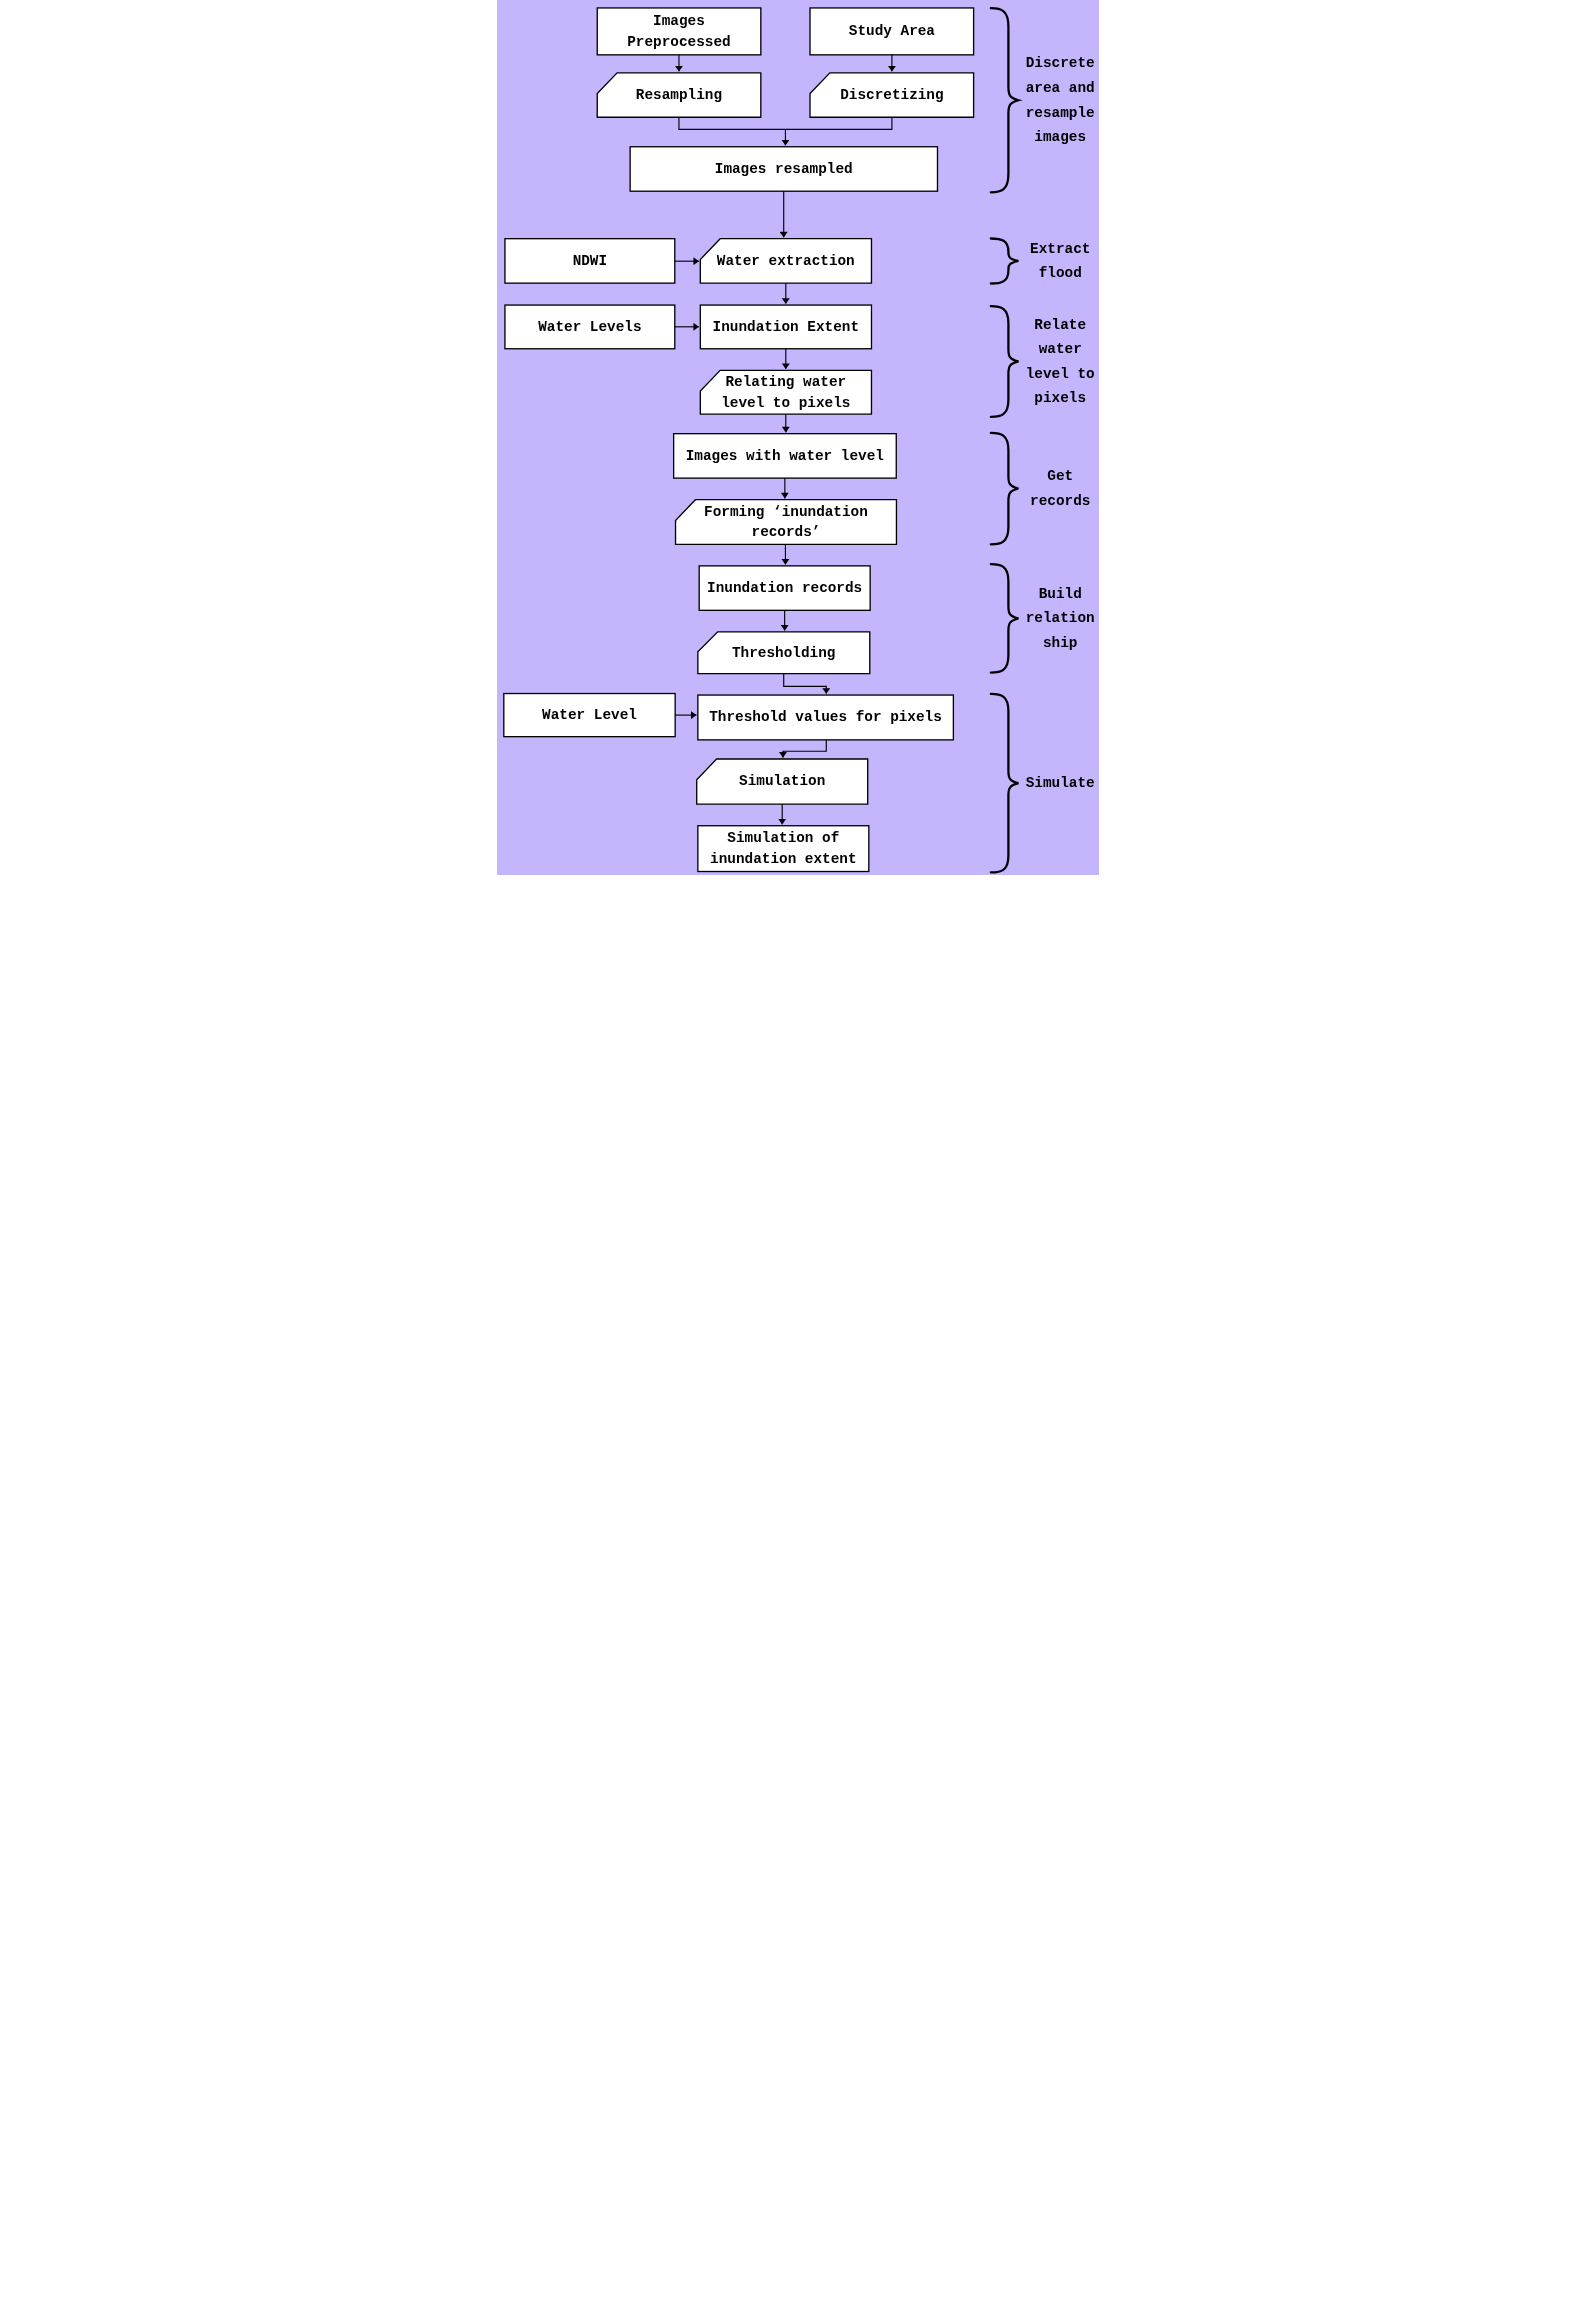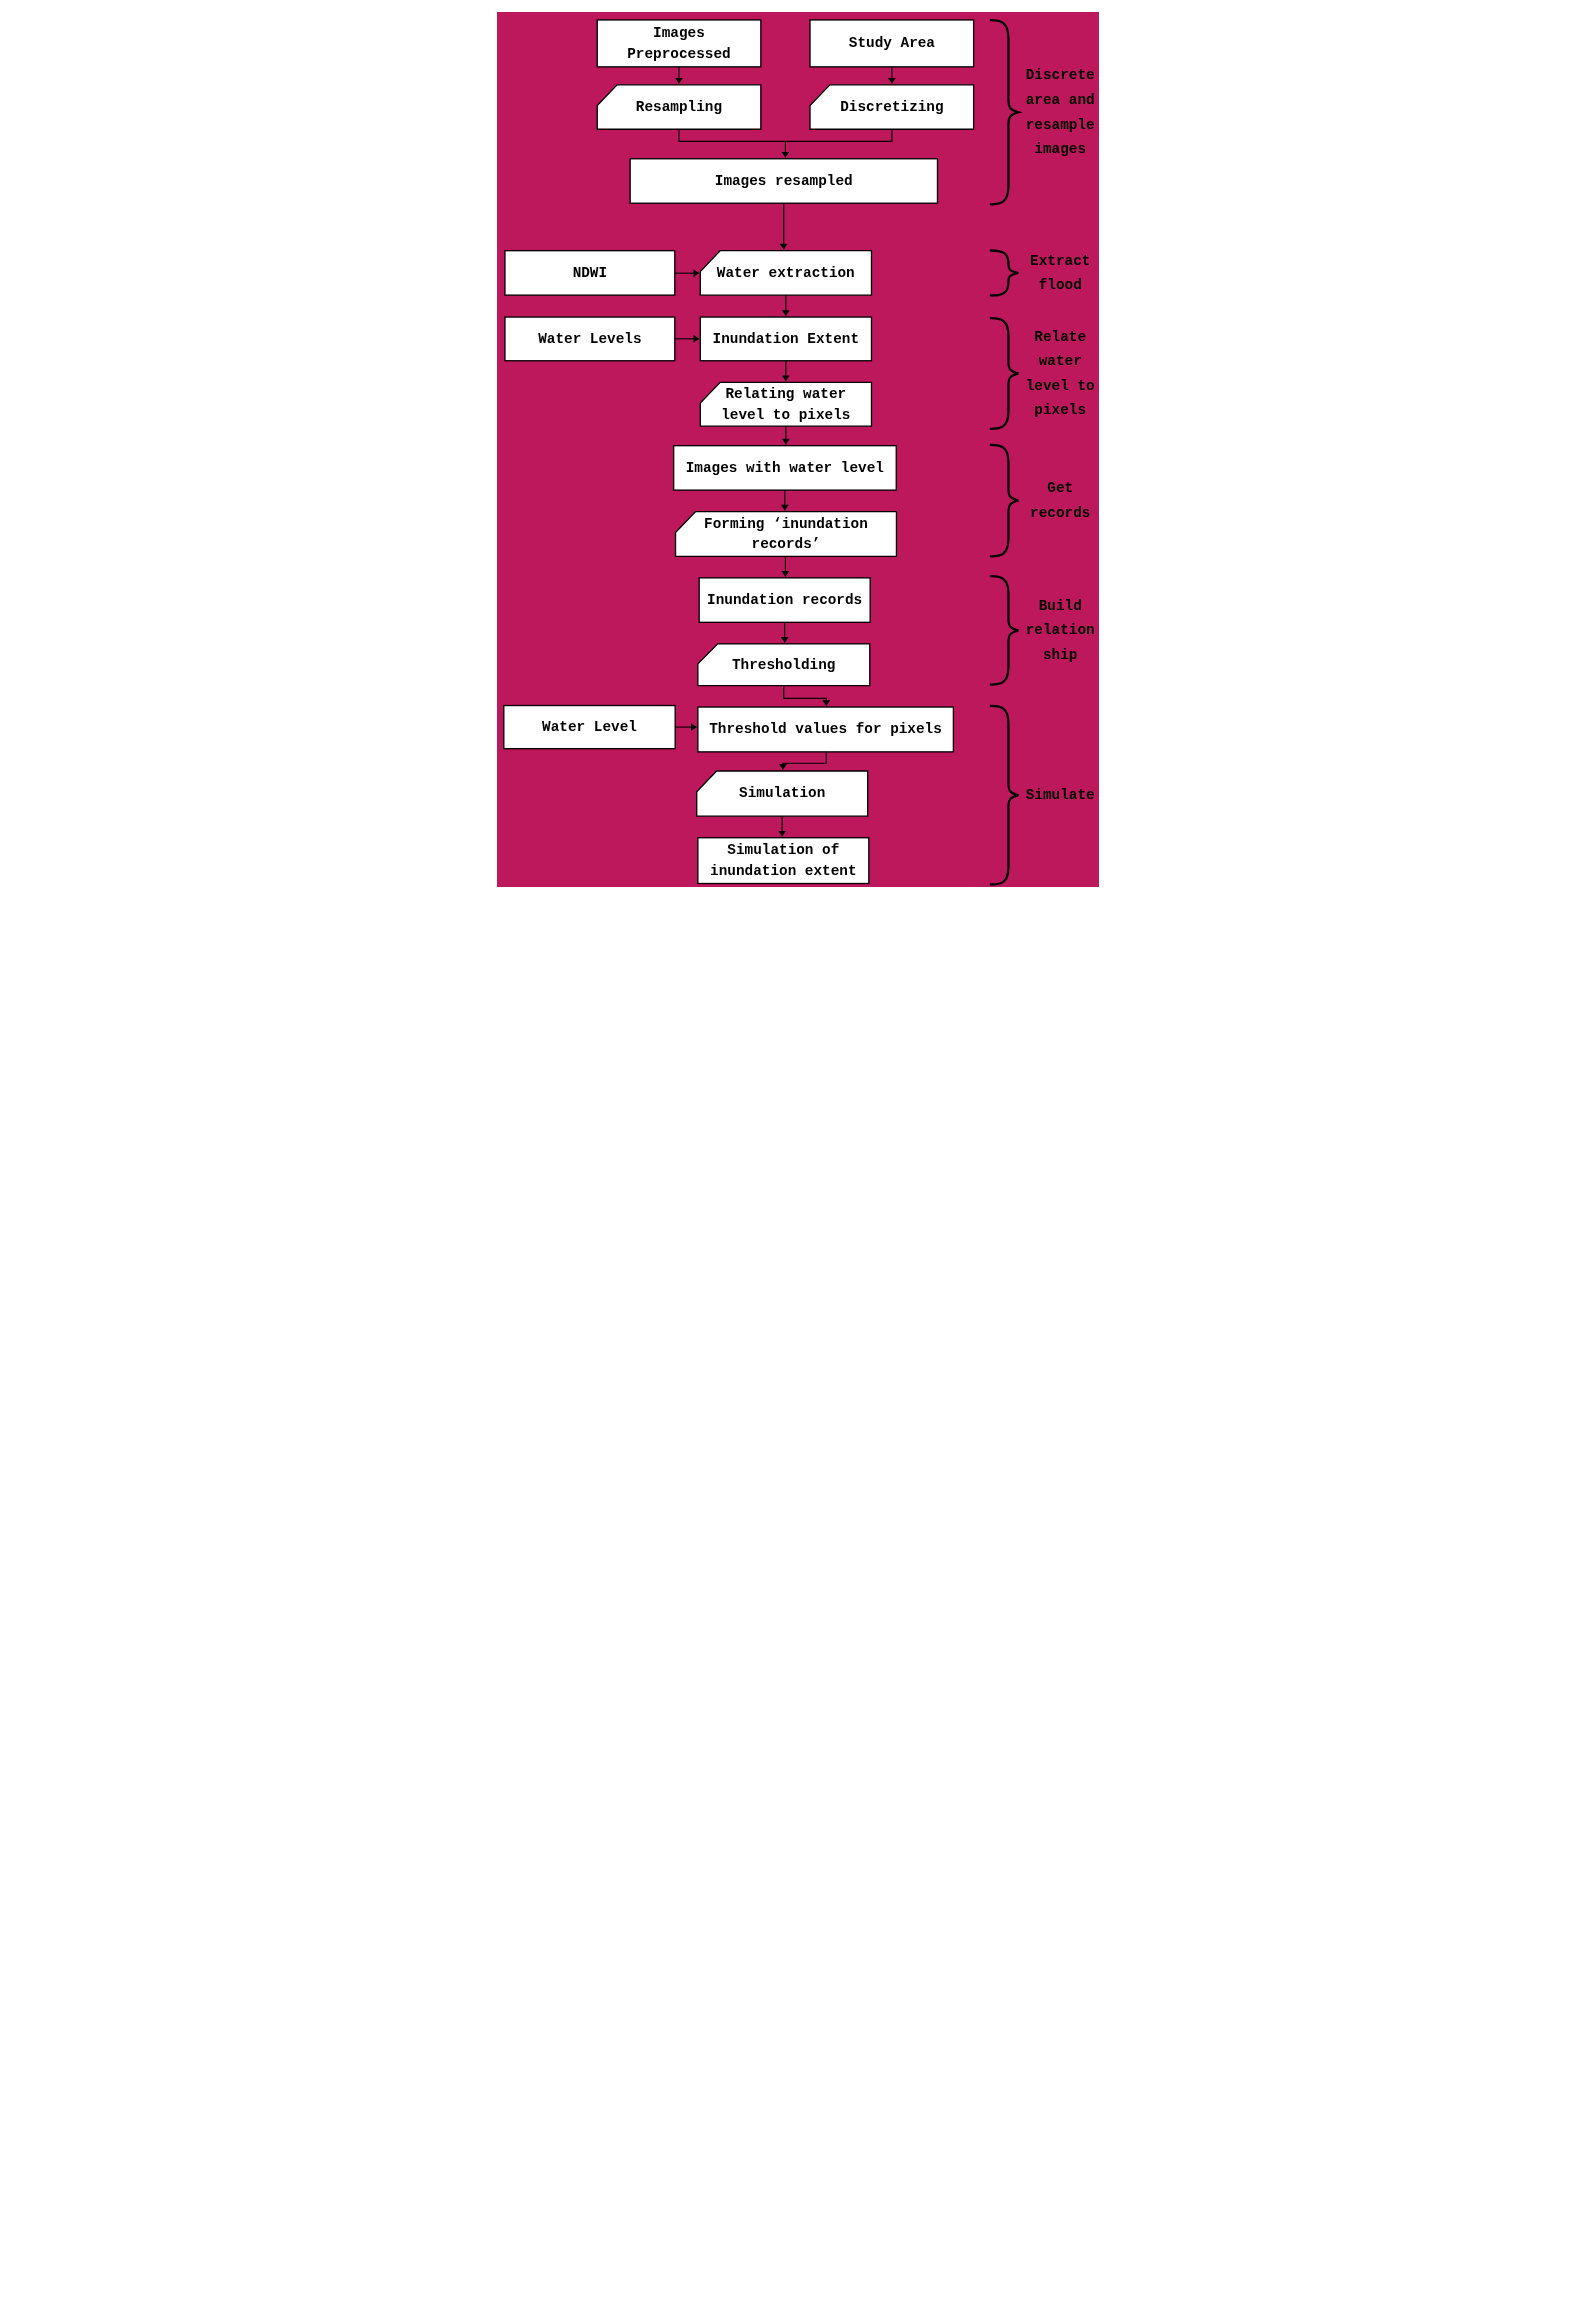--- a/index.html
+++ b/index.html
@@ -3,22 +3,22 @@
 <meta charset="utf-8">
 <style>
   html, body {
     margin: 0;
     padding: 0;
     background: #ffffff;
   }
   .canvas {
     width: 100%;
     max-width: 602px;
-    margin: 12px auto;
-    background: #be185d;
+    margin: 0 auto;
+    background: #c4b5fd;
   }
   svg { display: block; width: 100%; height: auto; }
   .box {
     fill: #ffffff;
     stroke: #000000;
     stroke-width: 7;
   }
   .edge {
     fill: none;
     stroke: #000000;

